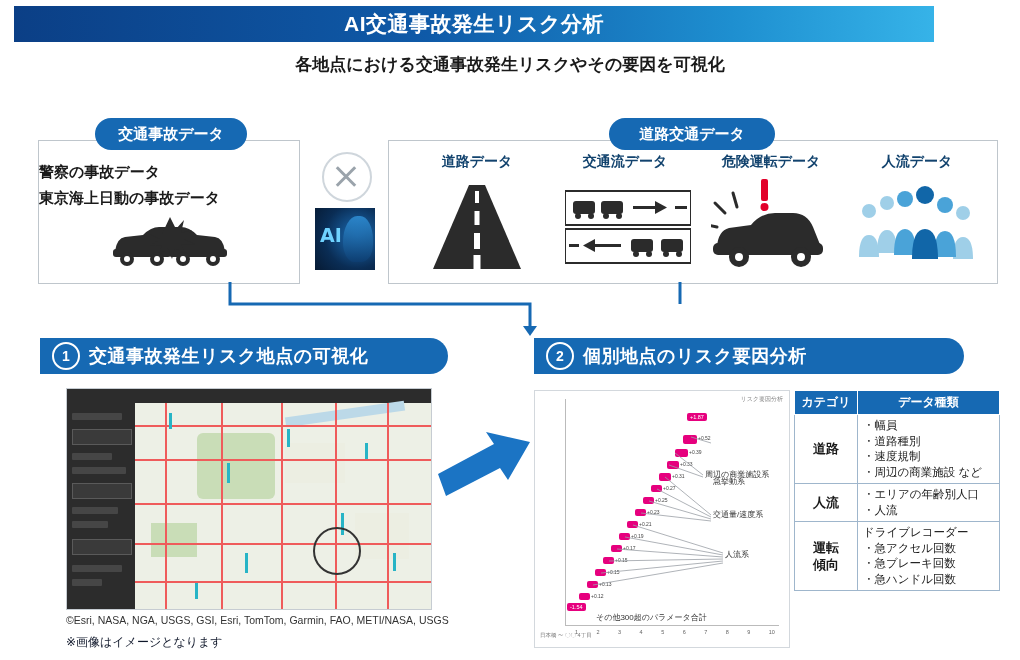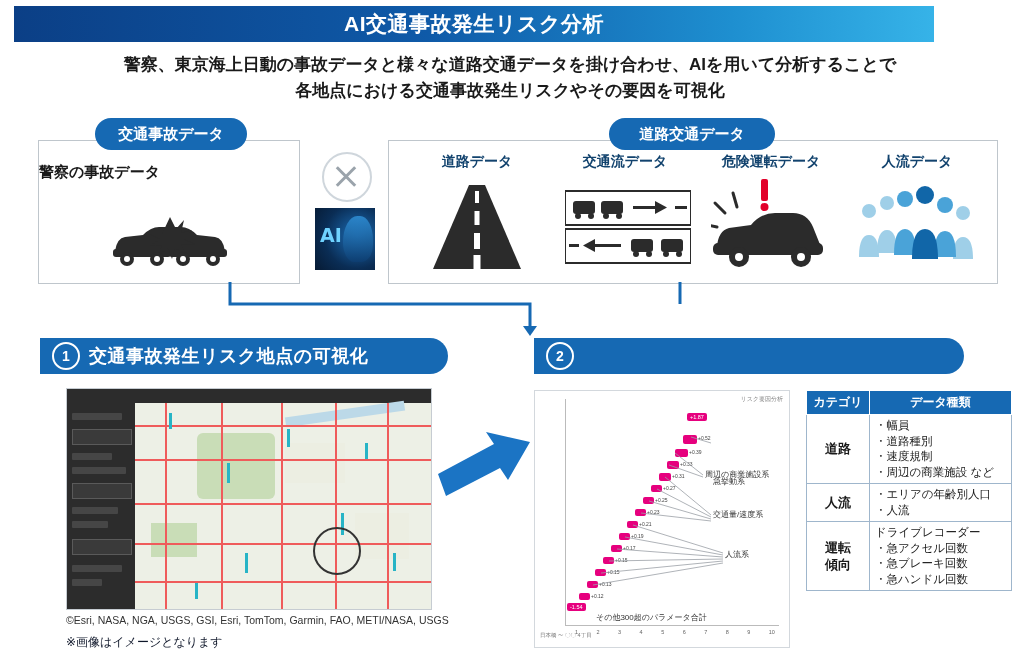--- a/index.html
+++ b/index.html
@@ -123,47 +123,46 @@
     position:absolute;background:#e6007e;color:#fff;font-size:5.5px;
     padding:1px 3px;border-radius:2px;white-space:nowrap;
   }
   .anno{position:absolute;font-size:8px;color:#333;}
   #chart-foot{position:absolute;left:596px;top:612px;font-size:8px;color:#333;}
   #chart-xaxislbl{position:absolute;left:540px;top:632px;font-size:5.5px;color:#777;}
   
   #tbl{
     position:absolute;left:794px;top:390px;width:206px;border-collapse:collapse;
     font-size:12px;
-    margin-left:12px;
   }
   #tbl th{
     background:#1669b3;color:#fff;font-size:12px;font-weight:bold;padding:3px 2px;
     border:1px solid #fff;text-align:center;
   }
   #tbl td{
     border:1px solid #9fb6cc;padding:3px 5px;vertical-align:middle;background:#fff;
     line-height:1.35;
   }
   #tbl td.cat{width:52px;text-align:center;font-weight:bold;font-size:13px;}
   #tbl td.kind{font-size:11.5px;}
 </style>
 </head>
 <body>
 
 <div class="title-bar">
   <div class="t">AI交通事故発生リスク分析</div>
 </div>
 
 <div class="lead">
-  <div>警察、東京海上日動の事故データと様々な道路交通データを掛け合わせ、AIを用いて分析することで</div>
   <div>各地点における交通事故発生リスクやその要因を可視化</div>
 </div>
 
 <div class="box" id="box-accident">
   <div class="acc-line" style="top:22px;">警察の事故データ</div>
+  <div class="acc-line" style="top:48px;">東京海上日動の事故データ</div>
 
   <svg style="position:absolute;left:72px;top:76px;" width="118" height="52" viewBox="0 0 118 52">
     <g fill="#2b2b2b">
       <path d="M4 34 q2-13 10-14 l18-2 q8-8 16-8 l10 0 0 24 z"></path>
       <rect x="2" y="32" width="58" height="8" rx="3"></rect>
       <path d="M114 34 q-2-13-10-14 l-18-2 q-8-8-16-8 l-10 0 0 24 z"></path>
       <rect x="58" y="32" width="58" height="8" rx="3"></rect>
       <circle cx="16" cy="42" r="7"></circle>
         <circle cx="46" cy="42" r="7"></circle>
       <circle cx="72" cy="42" r="7"></circle>
@@ -276,20 +275,21 @@
   <path d="M620 0 L620 22" stroke="#1669b3" stroke-width="3" fill="none"></path>
   <polygon points="463,44 477,44 470,54" fill="#1669b3"></polygon>
 </svg>
 
 <div class="sec-head" id="sec1">
   <div class="num">1</div>
   <div class="lbl">交通事故発生リスク地点の可視化</div>
 </div>
 <div class="sec-head" id="sec2">
   <div class="num">2</div>
+  <div class="lbl">個別地点のリスク要因分析</div>
 </div>
 
 <div id="map-wrap">
   <div id="map-top"></div>
   <div id="map-panel">
     <div class="pl" style="top:24px;width:50px;"></div>
     <div class="pw" style="top:40px;"></div>
     <div class="pl" style="top:64px;width:40px;"></div>
     <div class="pl" style="top:78px;width:54px;"></div>
     <div class="pw" style="top:94px;"></div>

